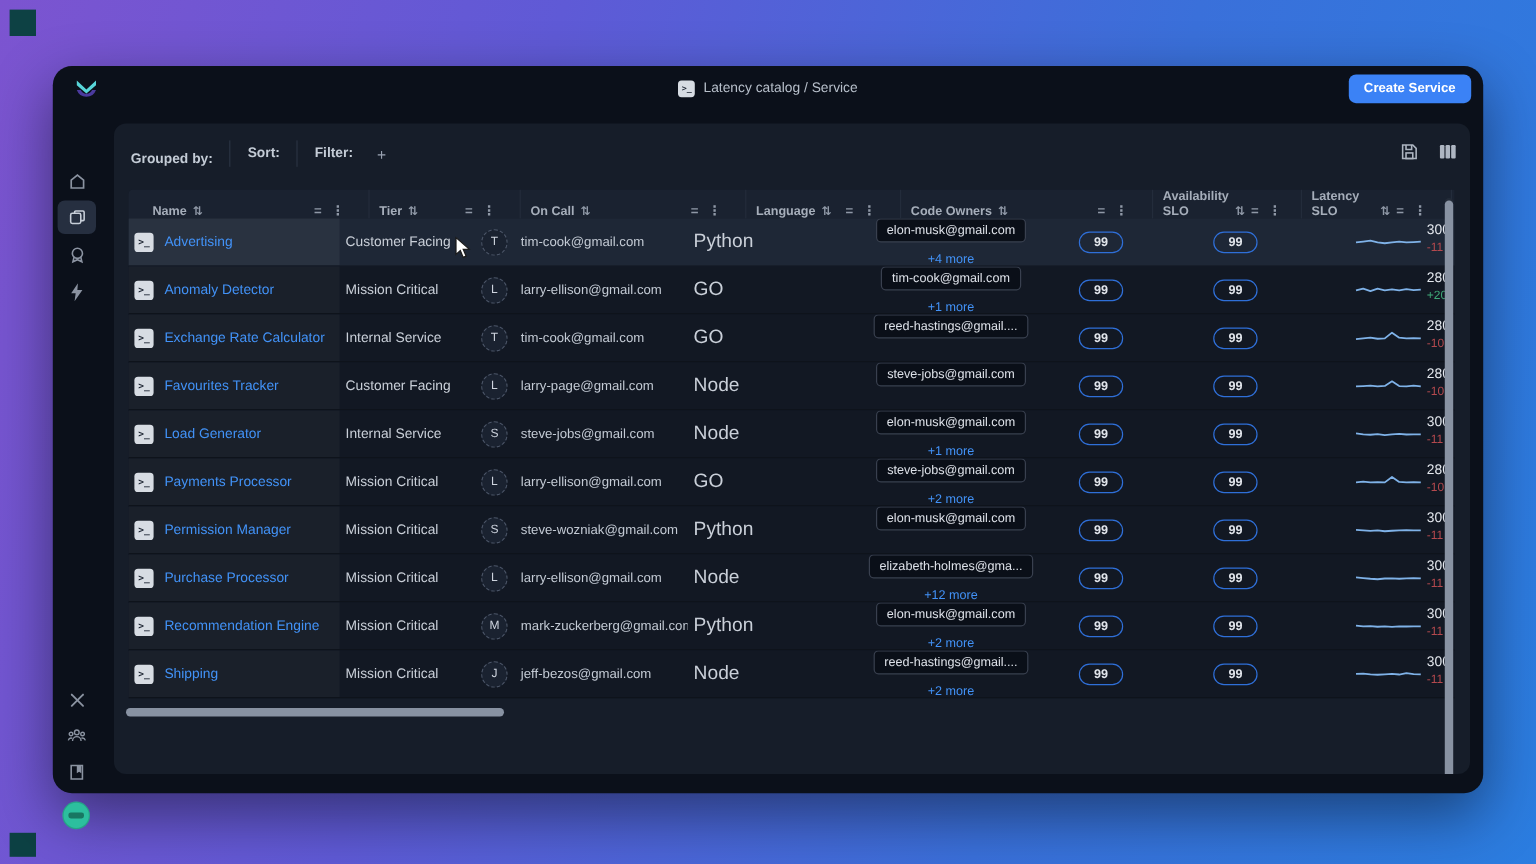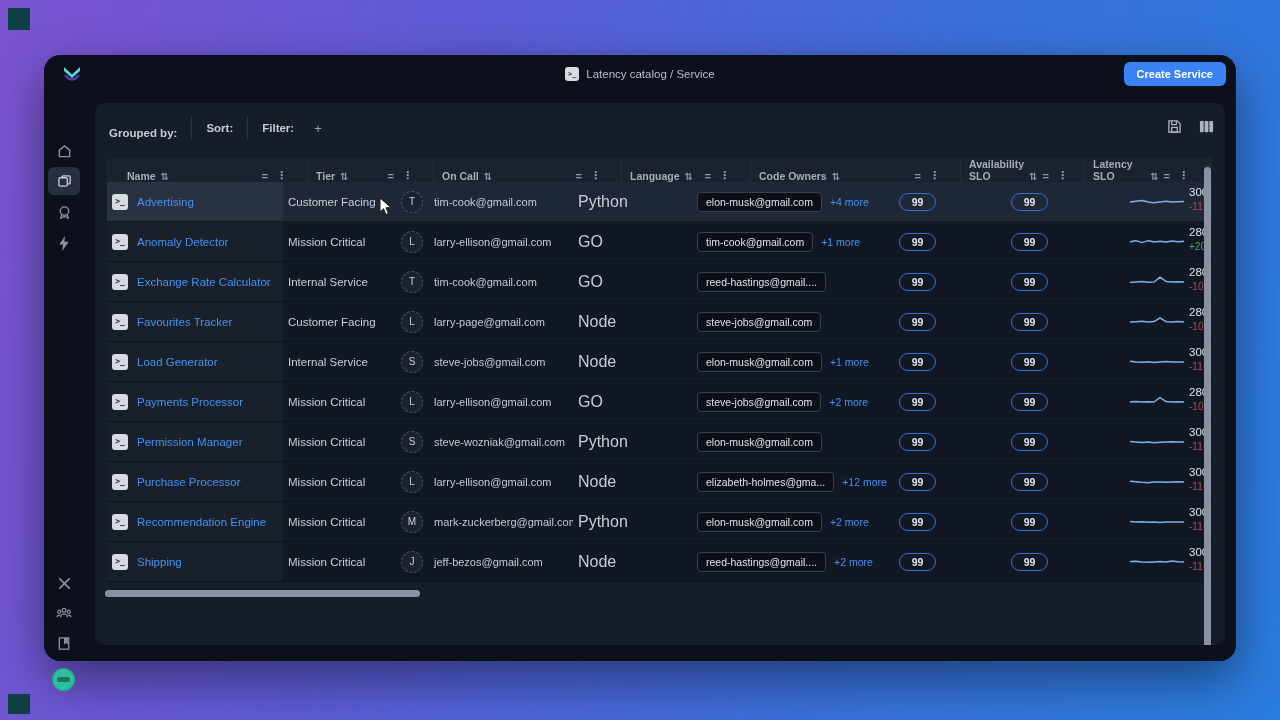--- a/index.html
+++ b/index.html
@@ -87,21 +87,21 @@
     color:#1a2230; font-family:"DejaVu Sans Mono", monospace; font-size:8px; font-weight:bold;
     display:flex; align-items:center; justify-content:center; line-height:1; }
   .name-link { color:#4292f7; font-size:11.5px; cursor:pointer; white-space:nowrap; }
   .td.c-tier { padding-left:5px; color:#c9cfd8; font-size:11.5px; }
   .td.c-oncall { padding-left:4px; gap:11px; }
   .oncall-avatar { width:22px; height:22px; border-radius:50%; background:#1a2230;
     border:1px dashed #4a5466; color:#cdd3dd; font-size:10px;
     display:flex; align-items:center; justify-content:center; flex:none; }
   .oncall-email { color:#c3cad4; font-size:11px; white-space:nowrap; }
   .td.c-lang { padding-left:5px; color:#c9cfd8; font-size:16px; }
-  .td.c-owners { padding-left:7px; gap:8px; }
+  .td.c-owners { padding-left:7px; gap:8px;flex-direction:column; }
   .owner-chip { background:#0a0f18; border:1px solid #39404f; border-radius:4px;
     padding:3px 8px; color:#dde1e8; font-size:10.5px; white-space:nowrap; }
   .more-link { color:#4292f7; font-size:10.5px; cursor:pointer; white-space:nowrap;text-align:right; }
   .slo-pill { margin-left:11px; border:1.5px solid #2f6fd8; border-radius:11px;
     padding:2px 0; width:37px; text-align:center; color:#e2e6ec; font-size:10.5px; font-weight:bold; }
   .td.c-req { position:relative; }
   .spark { position:absolute; left:15px; top:11px; }
   .req-vals { position:absolute; left:76px; top:3px; line-height:1.3; white-space:nowrap; }
   .req-num { color:#e3e7ed; font-size:11.5px; }
   .req-delta { font-size:10px; }

